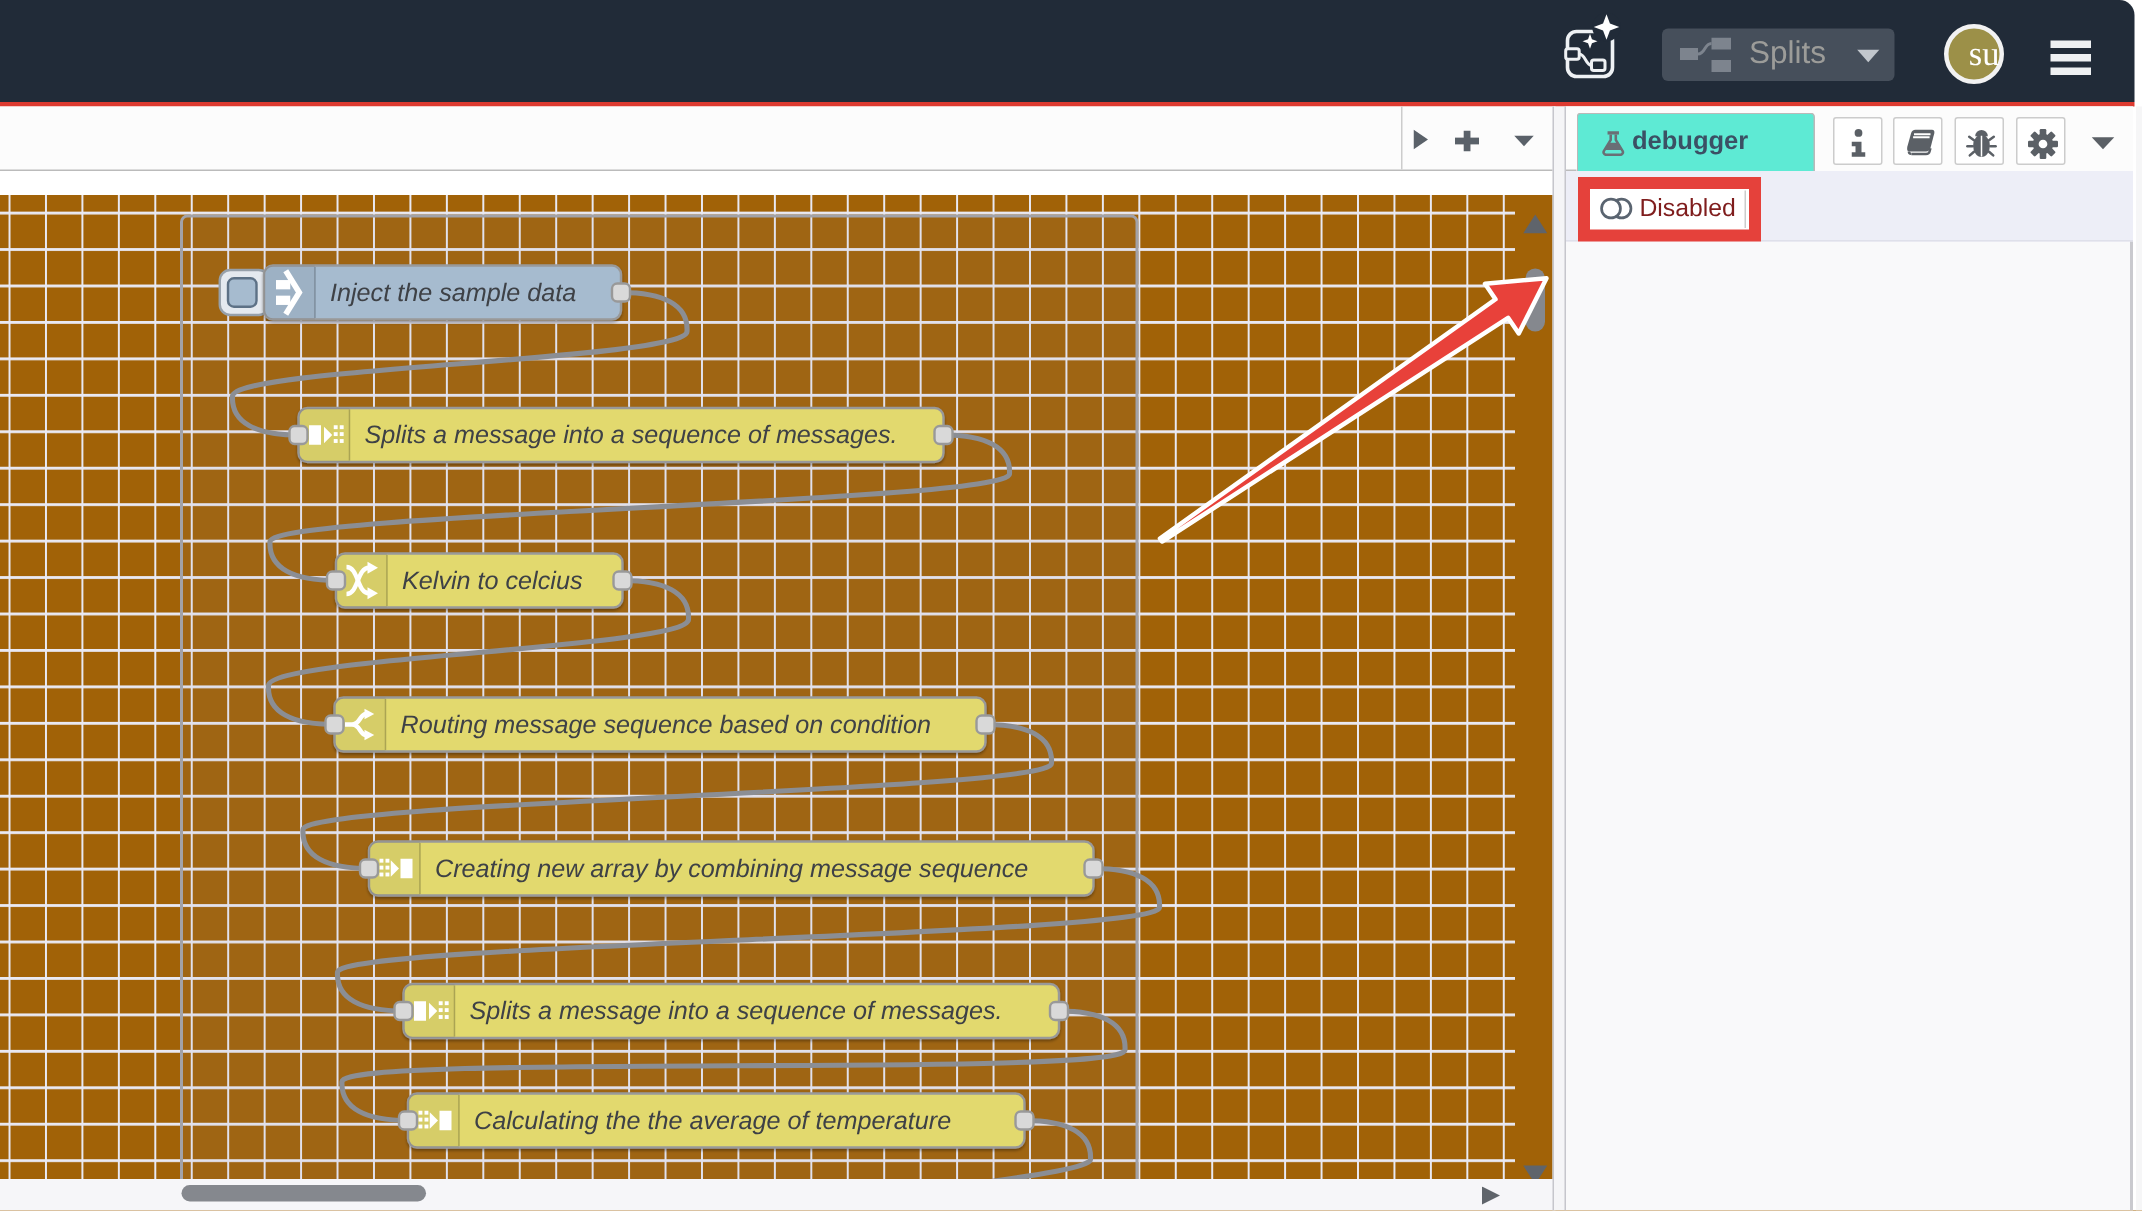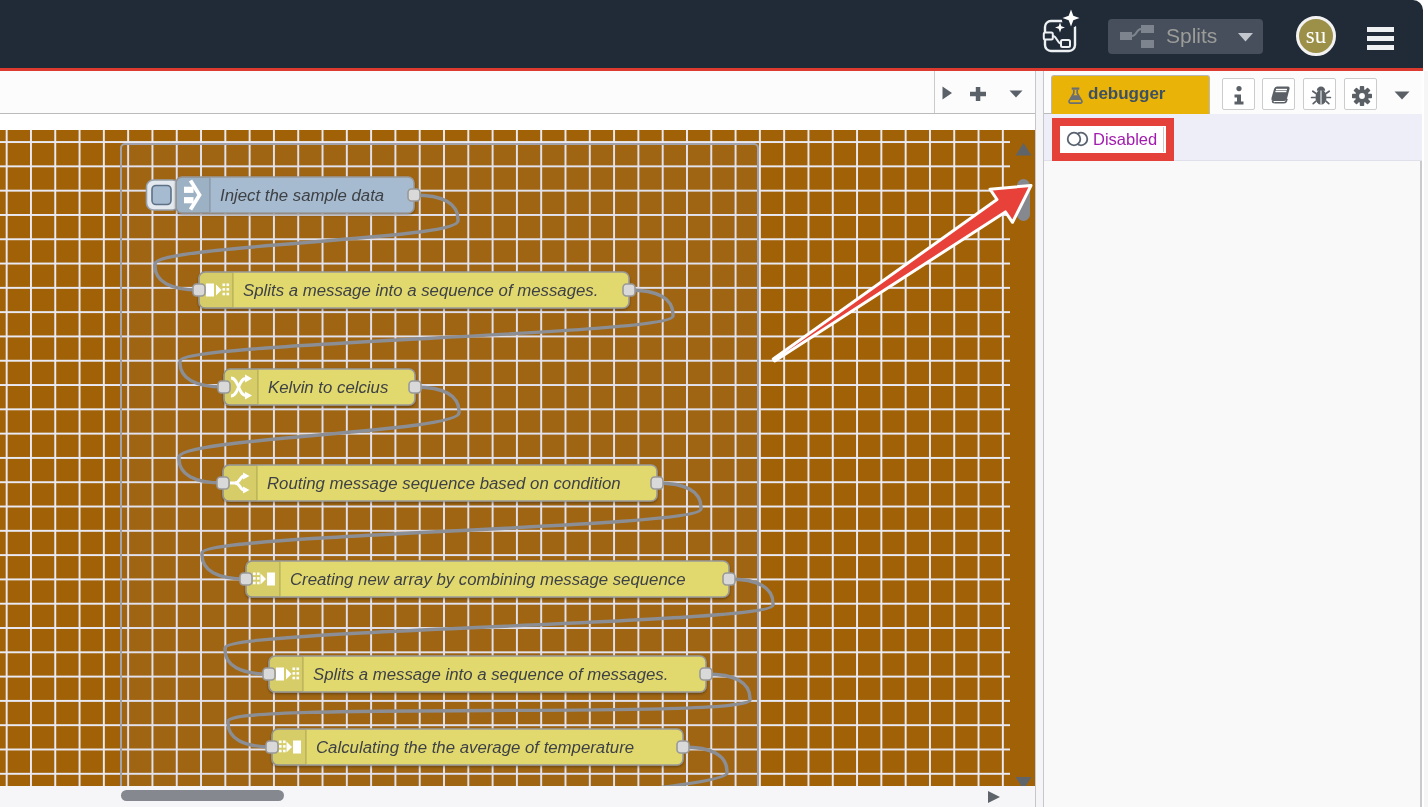--- a/index.html
+++ b/index.html
@@ -10,31 +10,31 @@
 #canvas{left:0;top:130px;width:1037px;height:672px;background:#a16207;overflow:hidden}
 #grid{position:absolute;left:0;top:0;width:1010px;height:672px;
  background-image:linear-gradient(to right,#e9e9f3 1.6px,transparent 1.6px),linear-gradient(to bottom,#e9e9f3 1.6px,transparent 2px);
  background-size:24.3px 24.3px;background-position:5.7px 11.1px}
 #hbar{left:0;top:786px;width:1037px;height:21px;background:#f6f6f9}
 #hthumb{position:absolute;left:121px;top:4px;width:163px;height:11px;border-radius:5.5px;background:#85888e}
 #splitter{left:1035px;top:71px;width:9px;height:736px;background:#f5f5f7;border-left:1px solid #c6c6cc;border-right:1px solid #c6c6cc}
 #sidebar{left:1044px;top:71px;width:378px;height:736px;background:#f9f9fa;border-right:2px solid #c9c9ce}
 #edge{left:1424px;top:71px;width:4px;height:736px;background:#f6f6f7}
 #sbtabs{position:absolute;left:0;top:0;width:378px;height:43px;background:#fcfcfc}
-#dbgtab{position:absolute;left:7px;top:4px;width:159px;height:39px;background:#eab308;border:1.5px solid #b9b9b9;border-bottom:none;border-radius:3px 3px 0 0}
+#dbgtab{position:absolute;left:7px;top:4px;width:159px;height:39px;background:#5eead4;border:1.5px solid #b9b9b9;border-bottom:none;border-radius:3px 3px 0 0}
 #dbgtab span{position:absolute;left:36px;top:8px;font-size:17px;font-weight:bold;color:#3b5064}
 .ibtn{position:absolute;top:7px;width:33px;height:32px;background:#fff;border:1px solid #ccc;border-radius:2px}
 #sbtool{position:absolute;left:0;top:43px;width:378px;height:47px;background:#edeef7;border-bottom:1px solid #dfe0ea}
 #redbox{position:absolute;left:8px;top:4px;width:122px;height:43px;border:8px solid #e5413b;background:#fff}
 #redbox .vsep{position:absolute;right:2px;top:1px;width:1px;height:25px;background:#ccc}
-#redbox span{position:absolute;left:33px;top:4px;font-size:16.5px;color:#a21caf}
+#redbox span{position:absolute;left:33px;top:4px;font-size:16.5px;color:#7f1d1d}
 .bar{position:absolute;left:1367px;width:27px;height:5px;background:#eef0f2}
 #deploy{left:1108px;top:19px;width:155px;height:35px;background:#464f5b;border-radius:4px}
 #deploy span{position:absolute;left:58px;top:5px;font-size:21px;color:#9c9c99}
-#avatar{left:1296px;top:16px;width:40px;height:40px;border-radius:50%;background:#9c9048;border:3px solid #f2f2f2;color:#fff;font-family:"Liberation Serif",serif;font-size:23px;text-align:center;line-height:33px}
+#avatar{left:1296px;top:16px;width:40px;height:40px;border-radius:50%;background:#9c9048;border:3px solid #f2f2f2;color:#fff;font-family:"Liberation Serif",serif;font-size:23px;text-align:right;line-height:33px}
 </style></head><body>
 <div class="abs" id="nav"></div>
 <svg class="abs" style="left:1036px;top:6px" width="50" height="50">
  <rect x="9" y="15" width="30" height="30" rx="6" fill="none" stroke="#eef1f4" stroke-width="2.4"></rect>
  <circle cx="35" cy="12" r="9.5" fill="#212b38"></circle>
     <circle cx="24" cy="21.5" r="4.5" fill="#212b38"></circle>
  <path d="M35 3.5 L37.3 9.7 L43.5 12 L37.3 14.3 L35 20.5 L32.7 14.3 L26.5 12 L32.7 9.7 Z" fill="#fff"></path>
  <path d="M24 16.5 L25.3 20.2 L29 21.5 L25.3 22.8 L24 26.5 L22.7 22.8 L19 21.5 L22.7 20.2 Z" fill="#fff"></path>
  <rect x="7.8" y="26.5" width="9" height="7" rx="1.5" fill="#212b38" stroke="#eef1f4" stroke-width="2"></rect>
  <path d="M16.8 30 C 21 30 21 37.5 25 37.5" fill="none" stroke="#eef1f4" stroke-width="2"></path>

